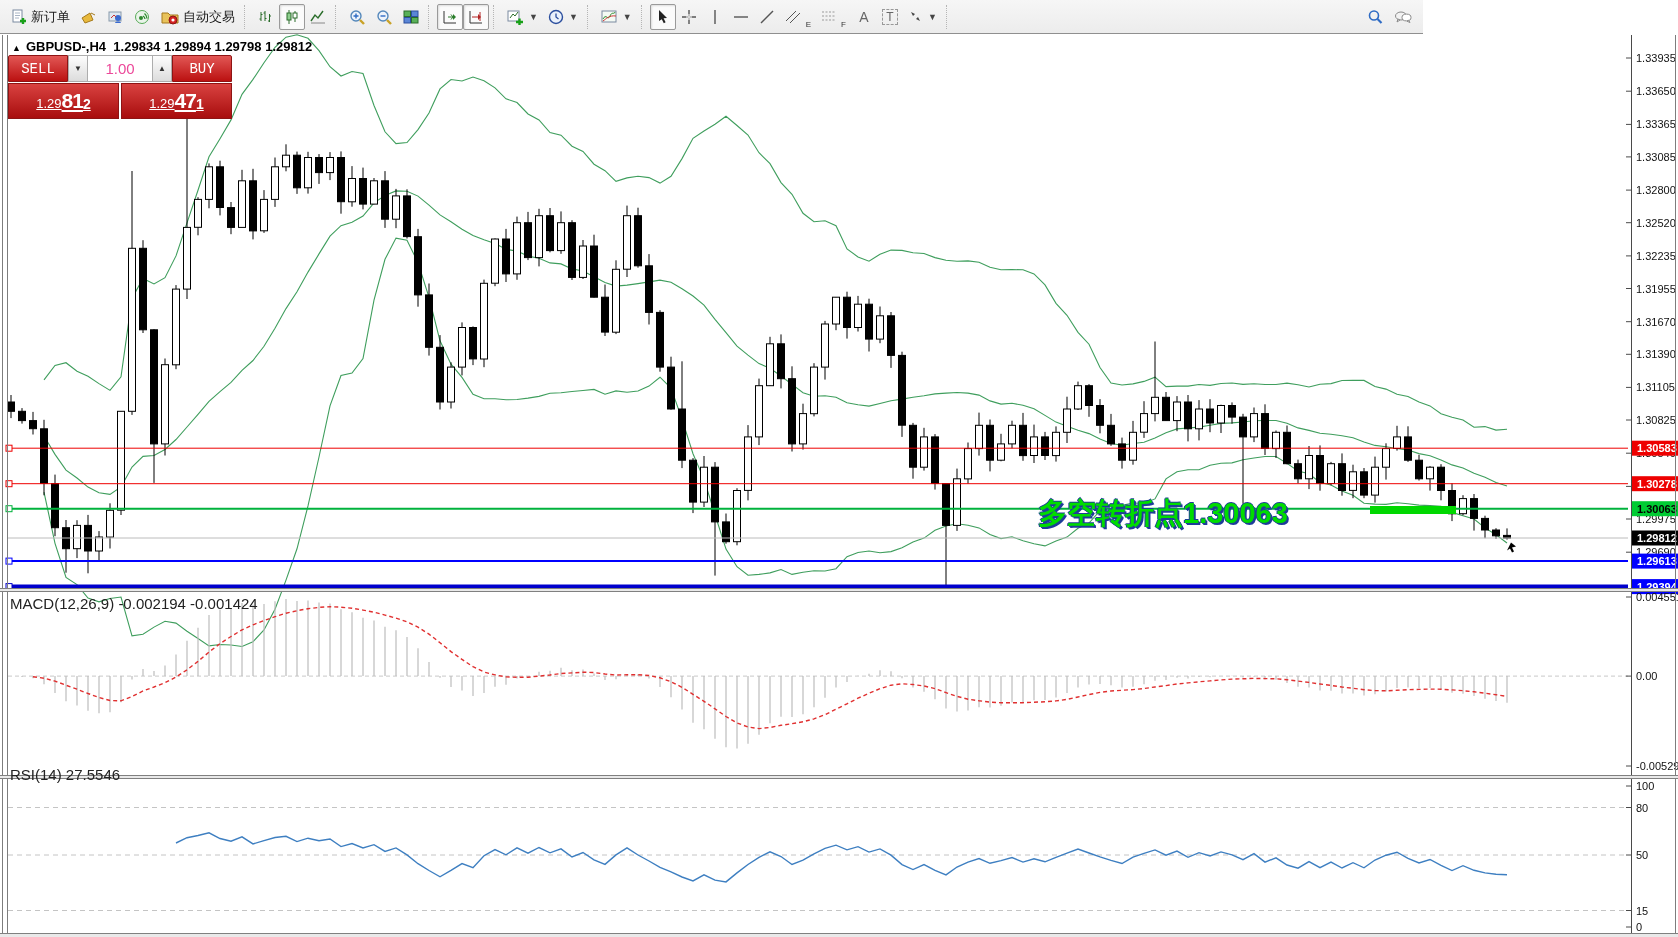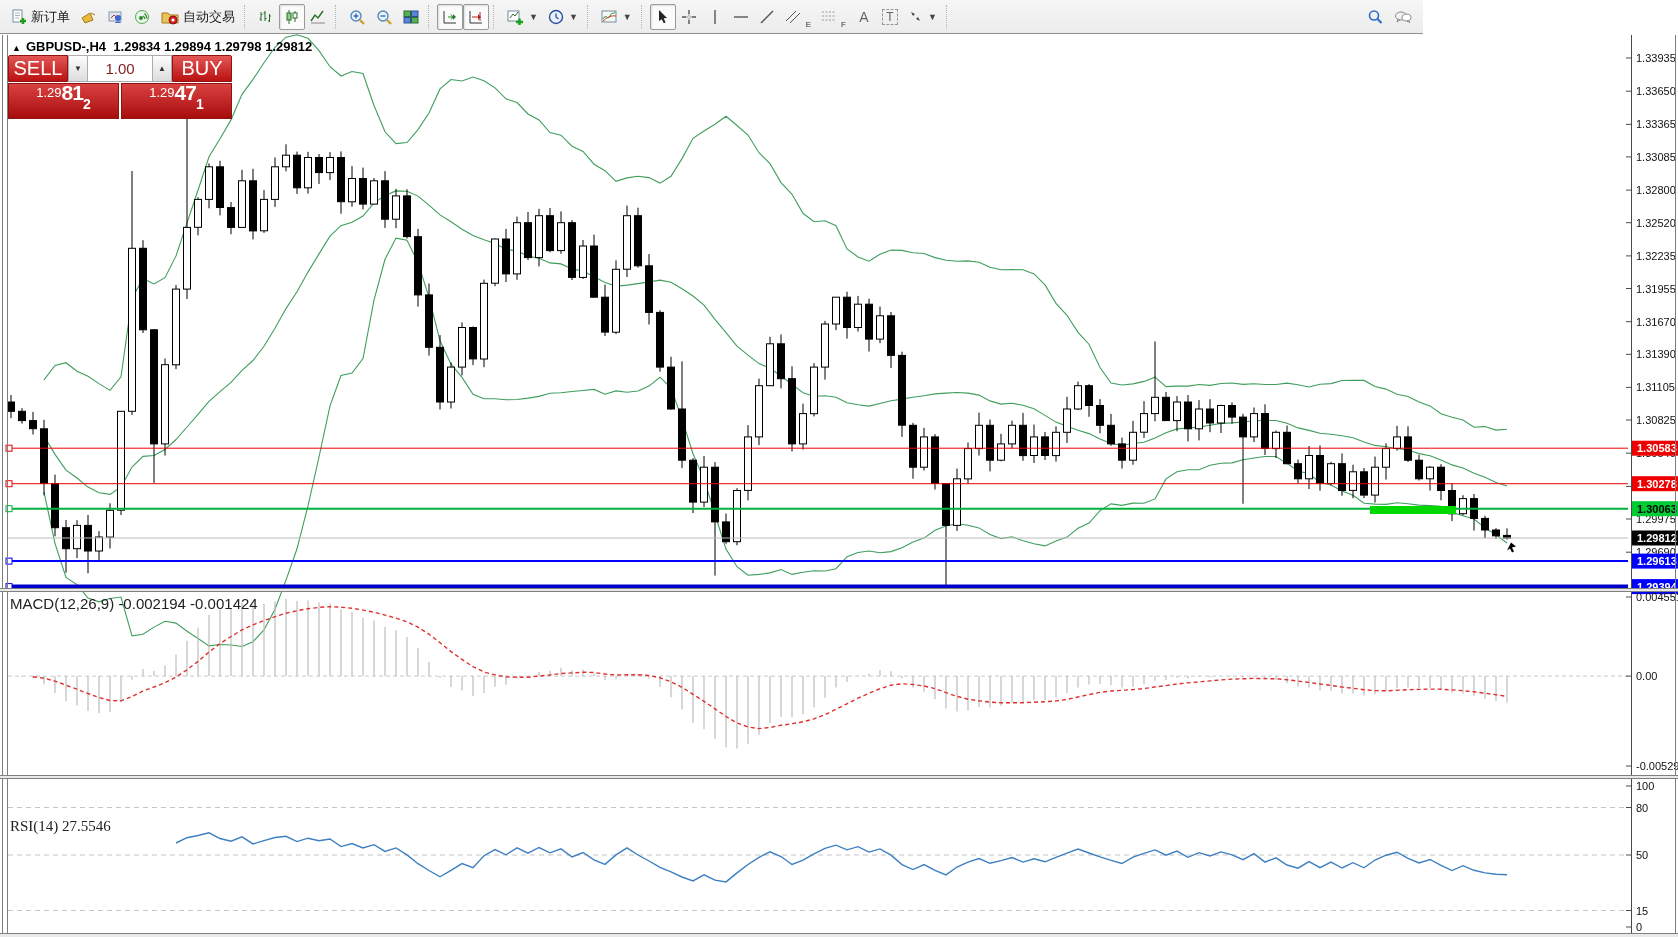--- a/index.html
+++ b/index.html
@@ -34,31 +34,31 @@
   #macd-svg { top:592px; height:184px; }
   #rsi-svg  { top:779px; height:154px; }
 
   .chart-title { position:absolute; left:12px; top:39px; font-size:13px; font-weight:bold; color:#000; z-index:40; }
   .chart-title .tri { font-size:9px; margin-right:5px; }
   .pane-label { position:absolute; left:10px; font-size:15px; color:#222; z-index:40; }
 
   
   .trade-panel { position:absolute; left:8px; top:55px; z-index:50; width:224px; }
   .tp-row1 { display:flex; height:27px; }
-  .tp-btn { color:#fff; font-size:20px; display:flex; align-items:center; justify-content:center;
-    background:linear-gradient(#e25755,#bb1111); border:1px solid #8e1414; }
+  .tp-btn { color:#fff; font-size:14px; display:flex; align-items:center; justify-content:center;
+    background:linear-gradient(#e25755,#bb1111); border:1px solid #8e1414;font-family:Liberation Mono, monospace; }
   .tp-sell { width:60px; border-radius:2px 0 0 0; }
   .tp-buy  { width:60px; border-radius:0 2px 0 0; }
   .tp-spin { width:20px; background:linear-gradient(#fdfdfd,#dcdcdc); border:1px solid #adadad;
     font-size:8px; color:#333; display:flex; align-items:center; justify-content:center; }
   .tp-vol { width:64px; border:1px solid #adadad; border-left:none; border-right:none;
-    text-align:center; font-size:15px; color:#7f1d1d; }
+    text-align:center; font-size:15px; color:#ec4899; }
   .tp-row2 { display:flex; margin-top:1px; height:36px; gap:2px; }
   .tp-price { flex:1; color:#fff; background:linear-gradient(#d94240,#a80d0d); border:1px solid #8e1414;
-    display:flex; align-items:center; justify-content:center; padding-bottom:17px; }
+    display:flex; align-items:flex-end; justify-content:center; padding-bottom:1px;text-decoration:underline; }
   .tp-price .sm { font-size:13px; line-height:26px; }
   .tp-price .bg { font-size:21px; font-weight:bold; line-height:33px; letter-spacing:-1px; }
   .tp-price .sp { font-size:14px; font-weight:bold; line-height:40px; align-self:flex-start; }
 
   
   .annotation { position:absolute; left:1038px; top:494px; z-index:45;
     font-size:29px; font-weight:bold; color:#00dc00;
     text-shadow:1px 1px 0 #1f3d99, 2px 2px 0 #1f3d99, -1px 0 0 #1f3d99, 0 -1px 0 #1f3d99; }
   .hl-bar { position:absolute; z-index:44; }
 </style>
@@ -802,24 +802,25 @@
           <span class="bg">47</span>
           <span class="sp">1</span>
       </div>
     </div>
   </div>
 
   <div class="pane-label" style="top:595px;">
     <span>MACD(12,26,9)</span>
     <span>-0.002194 -0.001424</span>
   </div>
-  <div class="pane-label" style="top:818px;font-family:Liberation Serif, serif;">
+  <div class="pane-label" style="top:766px;">
     <span>RSI(14) 27.5546</span>
   </div>
 
+  <div class="annotation">多空转折点1.30063</div>
   <div class="hl-bar" id="hl-bar" style="left: 1370px; top: 506px; width: 86px; height: 8px; background: rgb(0, 216, 0);"></div>
 
   <div class="pane-sep" style="top:588px;"></div>
   <div class="pane-sep" style="top:775px;"></div>
   <div class="bottom-border"></div>
   <div class="vline-border" style="left:2px;"></div>
   <div class="vline-border" style="left:7px;"></div>
   <div class="vline-border" style="left:1675px;"></div>
 
 </div>

